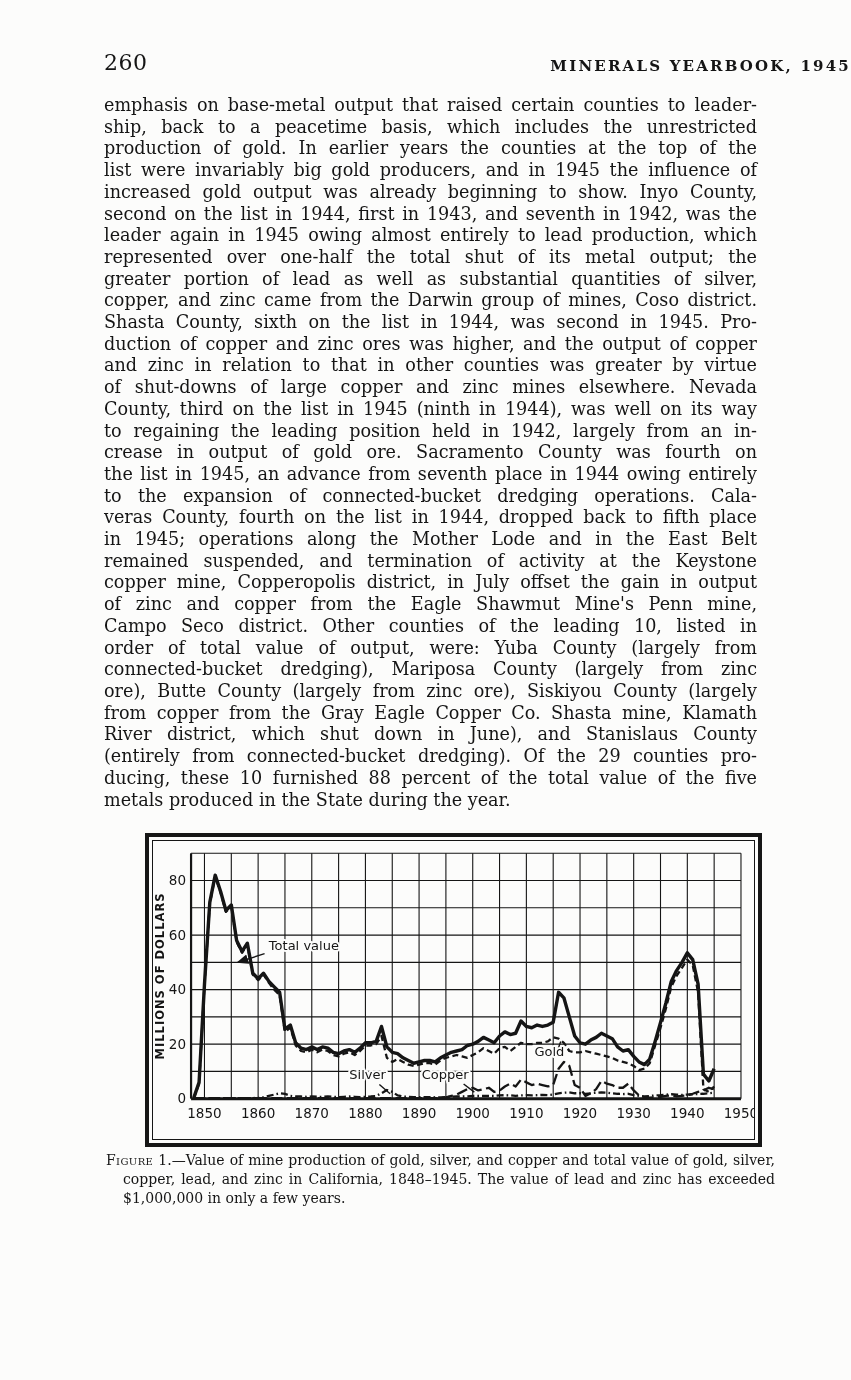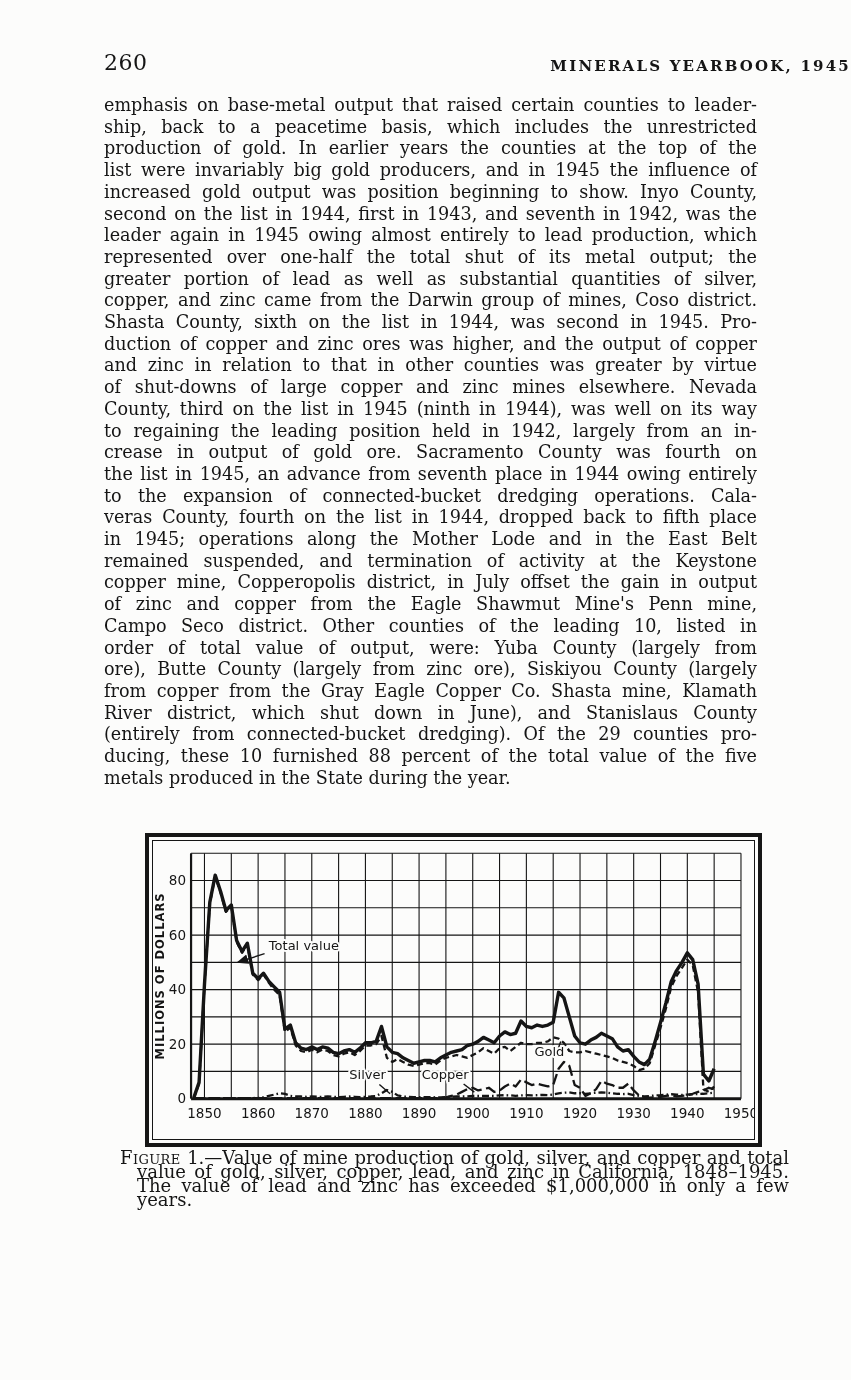--- a/index.html
+++ b/index.html
@@ -13,42 +13,42 @@
   .htitle{position:absolute;left:0;right:0;top:57px;text-align:right;
           font-size:15px;font-weight:bold;letter-spacing:2.2px}
   .bodytext{position:absolute;left:104px;top:95px;width:653px;
             font-size:17.6px;line-height:21.7px}
   .bodytext .bl{text-align:justify;text-align-last:justify;white-space:normal}
   .bodytext .bl.last{text-align-last:left}
   .figframe{position:absolute;left:145px;top:833px;width:617px;height:314px;
             box-sizing:border-box;border:4px solid #161616;padding:3px;background:#fcfcfb}
   .figinner{width:100%;height:100%;box-sizing:border-box;border:1.5px solid #161616}
   .figinner svg{display:block;width:100%;height:100%}
-  .caption{position:absolute;left:120px;top:1151px;width:652px;
-           font-size:18px;line-height:14px;text-align:justify;
+  .caption{position:absolute;left:106px;top:1151px;width:652px;
+           font-size:14px;line-height:19px;text-align:justify;
            text-indent:-17px;padding-left:17px}
   .sc{font-variant:small-caps;letter-spacing:.4px}
   
   .tick{font:13.5px "DejaVu Sans","Liberation Sans",sans-serif;fill:#151515}
   .ylab{font:bold 11.5px "DejaVu Sans","Liberation Sans",sans-serif;fill:#151515;letter-spacing:1px}
   .ann{font:13px "DejaVu Sans","Liberation Sans",sans-serif;fill:#151515;
        paint-order:stroke;stroke:#fcfcfb;stroke-width:4px;stroke-linejoin:round}
 </style>
 </head>
 <body>
 
 <div class="pagenum">260</div>
 <div class="htitle">MINERALS YEARBOOK, 1945</div>
 
 <div class="bodytext">
     <div class="bl">emphasis on base-metal output that raised certain counties to leader-</div>
     <div class="bl">ship, back to a peacetime basis, which includes the unrestricted</div>
     <div class="bl">production of gold.  In earlier years the counties at the top of the</div>
     <div class="bl">list were invariably big gold producers, and in 1945 the influence of</div>
-    <div class="bl">increased gold output was position beginning to show.  Inyo County,</div>
+    <div class="bl">increased gold output was already beginning to show.  Inyo County,</div>
     <div class="bl">second on the list in 1944, first in 1943, and seventh in 1942, was the</div>
     <div class="bl">leader again in 1945 owing almost entirely to lead production, which</div>
     <div class="bl">represented over one-half the total shut of its metal output; the</div>
     <div class="bl">greater portion of lead as well as substantial quantities of silver,</div>
     <div class="bl">copper, and zinc came from the Darwin group of mines, Coso district.</div>
     <div class="bl">Shasta County, sixth on the list in 1944, was second in 1945.  Pro-</div>
     <div class="bl">duction of copper and zinc ores was higher, and the output of copper</div>
     <div class="bl">and zinc in relation to that in other counties was greater by virtue</div>
     <div class="bl">of shut-downs of large copper and zinc mines elsewhere.  Nevada</div>
     <div class="bl">County, third on the list in 1945 (ninth in 1944), was well on its way</div>
@@ -56,20 +56,21 @@
     <div class="bl">crease in output of gold ore.  Sacramento County was fourth on</div>
     <div class="bl">the list in 1945, an advance from seventh place in 1944 owing entirely</div>
     <div class="bl">to the expansion of connected-bucket dredging operations.  Cala-</div>
     <div class="bl">veras County, fourth on the list in 1944, dropped back to fifth place</div>
     <div class="bl">in 1945; operations along the Mother Lode and in the East Belt</div>
     <div class="bl">remained suspended, and termination of activity at the Keystone</div>
     <div class="bl">copper mine, Copperopolis district, in July offset the gain in output</div>
     <div class="bl">of zinc and copper from the Eagle Shawmut Mine's Penn mine,</div>
     <div class="bl">Campo Seco district.  Other counties of the leading 10, listed in</div>
     <div class="bl">order of total value of output, were: Yuba County (largely from</div>
+    <div class="bl">connected-bucket dredging), Mariposa County (largely from zinc</div>
     <div class="bl">ore), Butte County (largely from zinc ore), Siskiyou County (largely</div>
     <div class="bl">from copper from the Gray Eagle Copper Co. Shasta mine, Klamath</div>
     <div class="bl">River district, which shut down in June), and Stanislaus County</div>
     <div class="bl">(entirely from connected-bucket dredging).  Of the 29 counties pro-</div>
     <div class="bl">ducing, these 10 furnished 88 percent of the total value of the five</div>
     <div class="bl last">metals produced in the State during the year.</div>
   </div>
 
 <figure class="figframe" style="margin:0">
   <div class="figinner">

